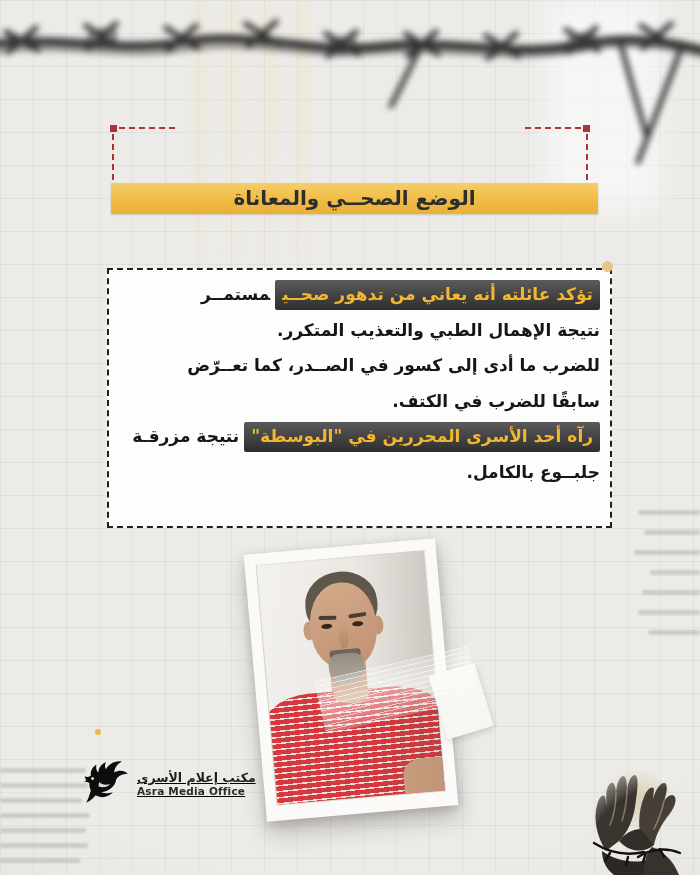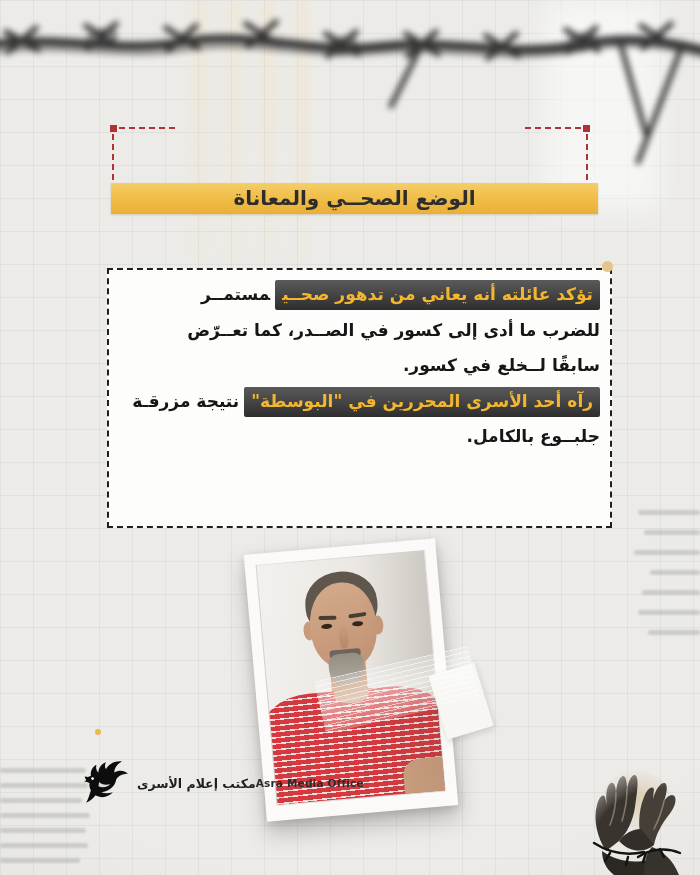--- a/index.html
+++ b/index.html
@@ -81,21 +81,21 @@
   .tape{position:absolute; left:318px; top:663px; width:158px; height:54px; z-index:7;
     transform:rotate(-13deg);
     background:
       repeating-linear-gradient(180deg, rgba(255,255,255,.55) 0 1px, rgba(255,255,255,0) 1px 5px),
       linear-gradient(180deg, rgba(250,250,248,.22), rgba(253,253,251,.5) 45%, rgba(246,246,243,.26));
     border-radius:2px;}
   .tape-end{position:absolute; left:437px; top:668px; width:48px; height:66px; z-index:6;
     transform:rotate(-17deg); background:#f7f6f3; box-shadow:0 3px 7px rgba(0,0,0,.14); border-radius:2px;}
   
   .logo{position:absolute; left:84px; top:757px; z-index:8; display:flex; align-items:center; gap:9px;}
-  .logo-text{display:flex; flex-direction:row; line-height:1.15;}
+  .logo-text{display:flex; flex-direction:column; line-height:1.15;text-decoration:underline;}
   .logo-ar{font-size:12.5px; font-weight:700; color:#1e1e1e; direction:rtl;}
   .logo-en{font-size:10.5px; font-weight:700; color:#2b2b2b; letter-spacing:.2px;}
   
   .hands{position:absolute; right:0; bottom:0; width:128px; height:122px; z-index:2;
     -webkit-mask-image:radial-gradient(115% 118% at 70% 88%, #000 50%, transparent 80%);
     mask-image:radial-gradient(115% 118% at 70% 88%, #000 50%, transparent 80%);
     filter:blur(.4px);}
 </style>
 </head>
 <body>
@@ -142,24 +142,27 @@
   <div class="mark-v" style="left:586px; top:134px;"></div>
 
   <div class="banner">الوضع الصحــي والمعاناة</div>
 
   <div class="card-dot"></div>
   <div class="card">
     <div class="line">
       <span class="hl">تؤكد عائلته أنه يعاني من تدهور صحــي</span><span class="rest">مستمــر</span>
     </div>
     <div class="line">
+      <span>نتيجة الإهمال الطبي والتعذيب المتكرر.</span>
+    </div>
+    <div class="line">
       <span>للضرب ما أدى إلى كسور في الصــدر، كما تعــرّض</span>
     </div>
     <div class="line">
-      <span>سابقًا لــخلع في كسور.</span>
+      <span>سابقًا للضرب في الكتف.</span>
     </div>
     <div class="line">
       <span class="hl">رآه أحد الأسرى المحررين في "البوسطة"</span><span class="rest">نتيجة مزرقـة</span>
     </div>
     <div class="line">
       <span>جلبــوع بالكامل.</span>
     </div>
   </div>
 
   <div class="deco-dot"></div>

